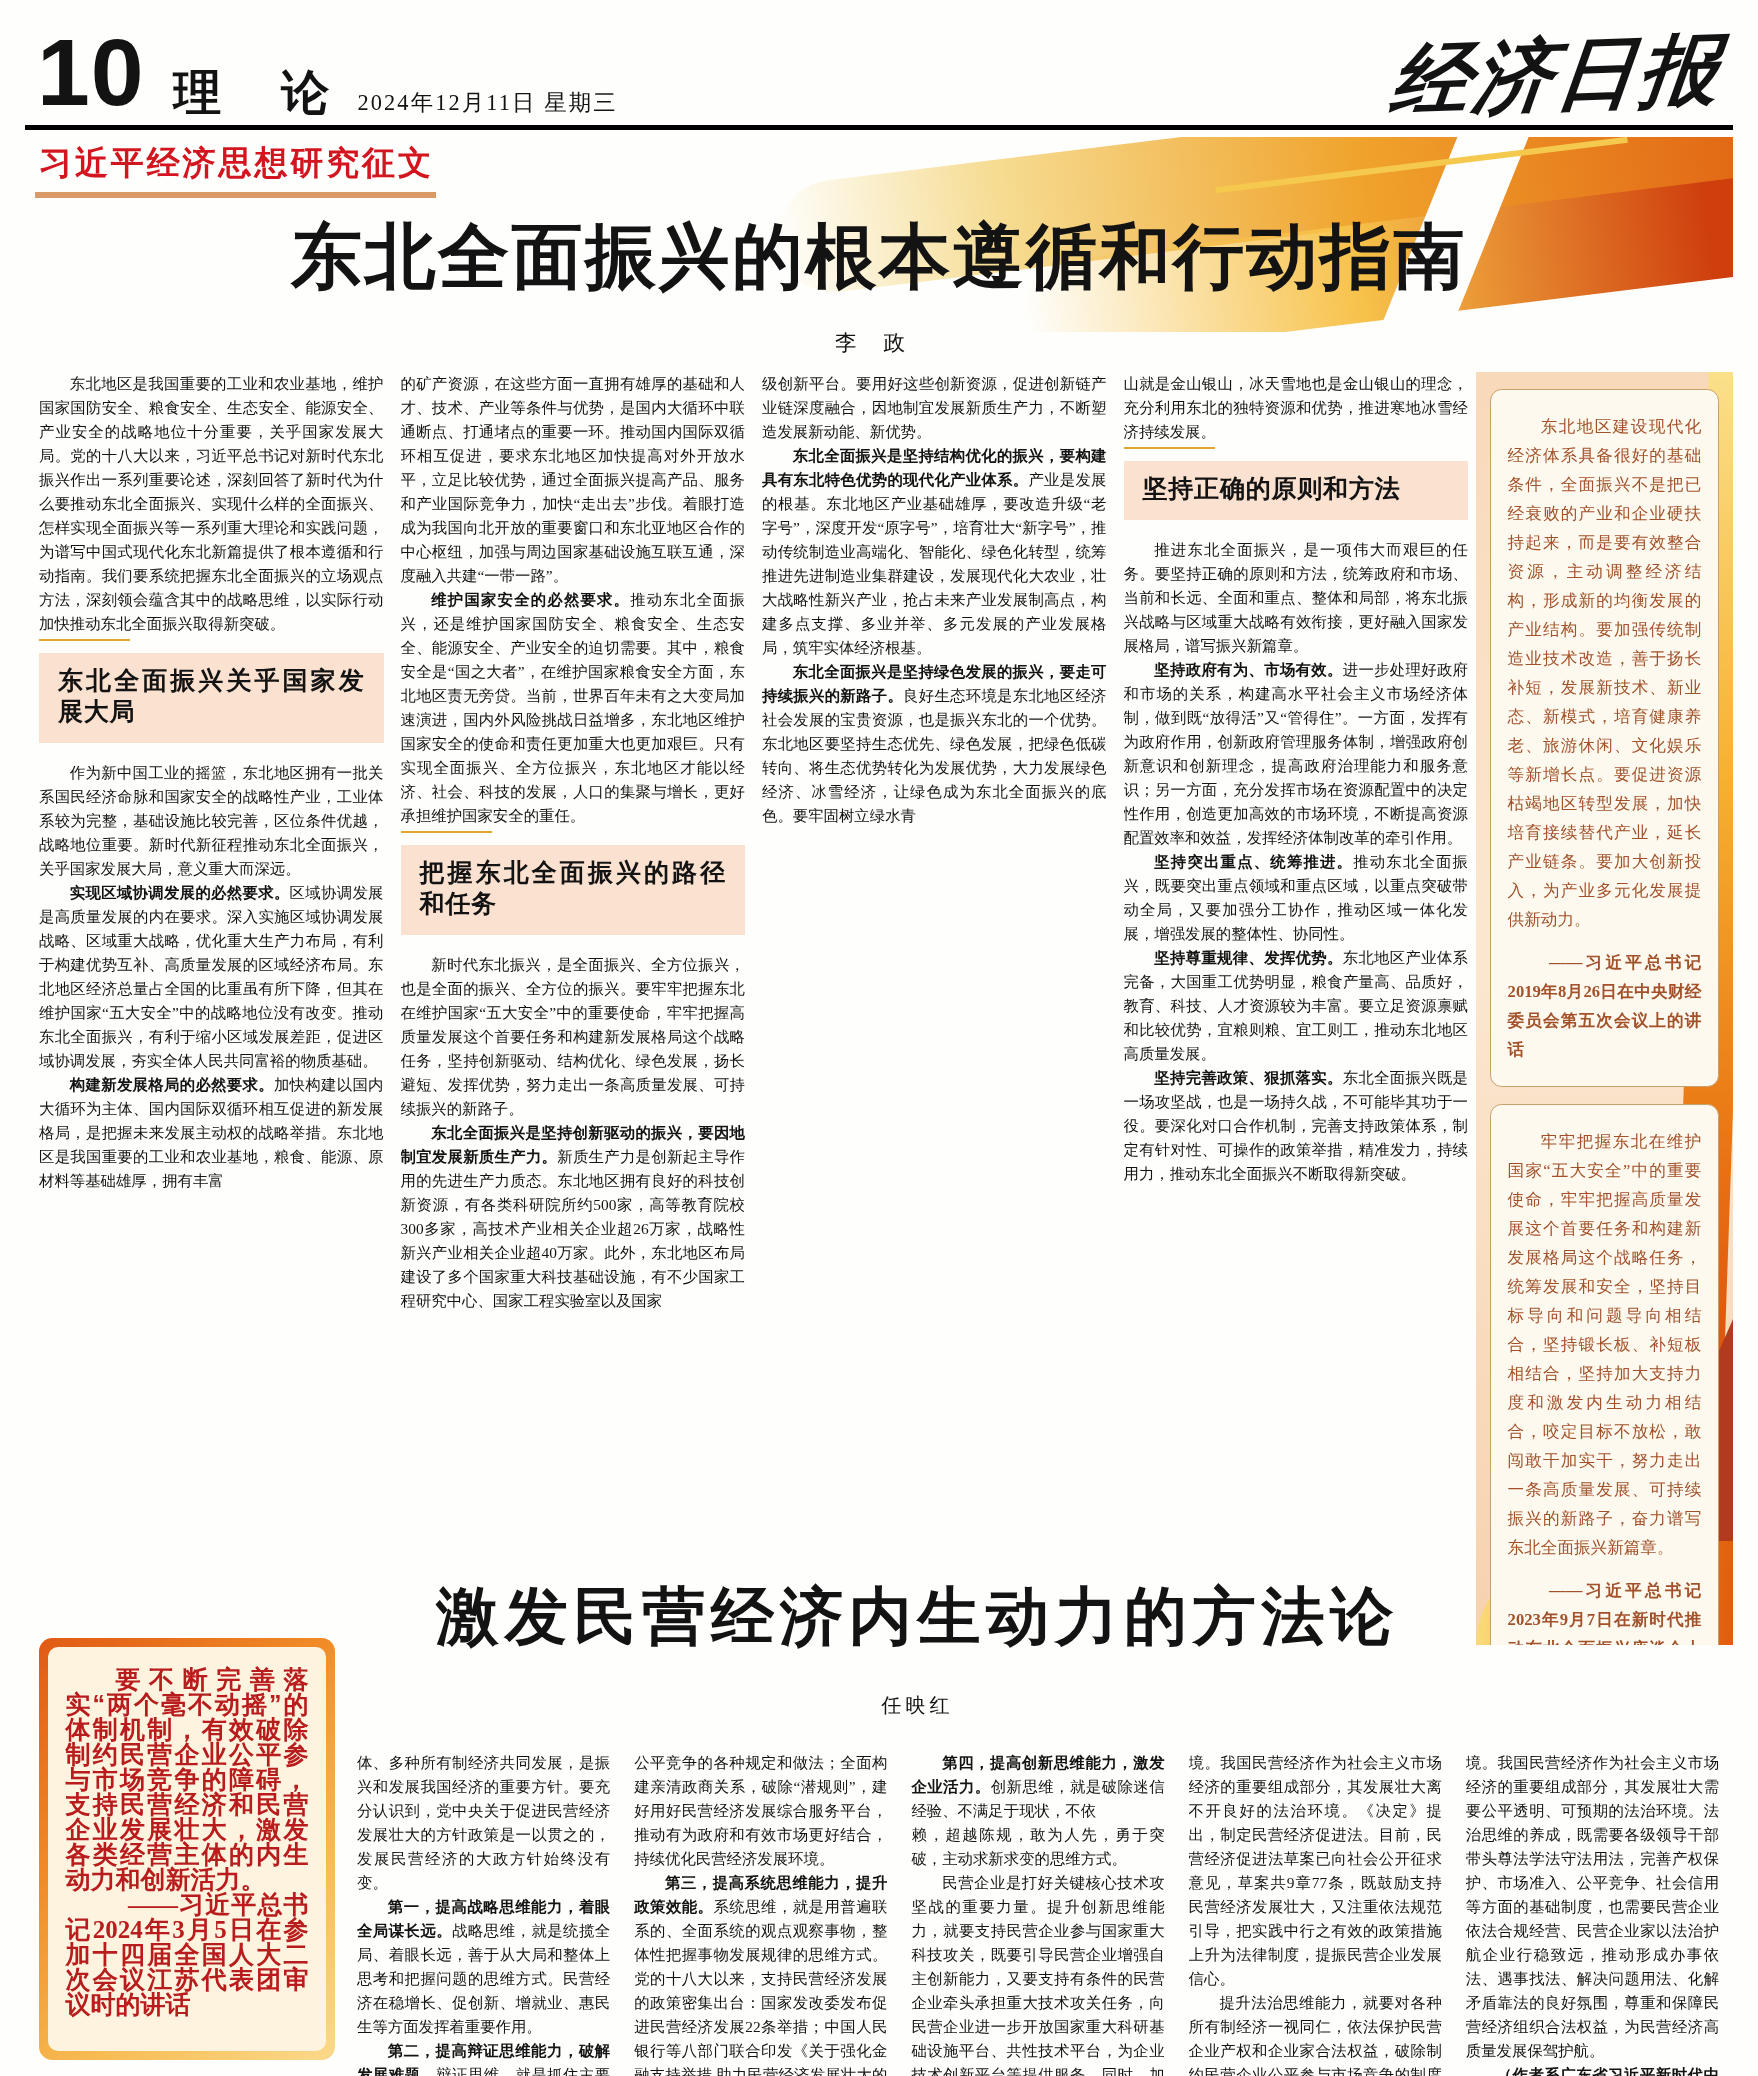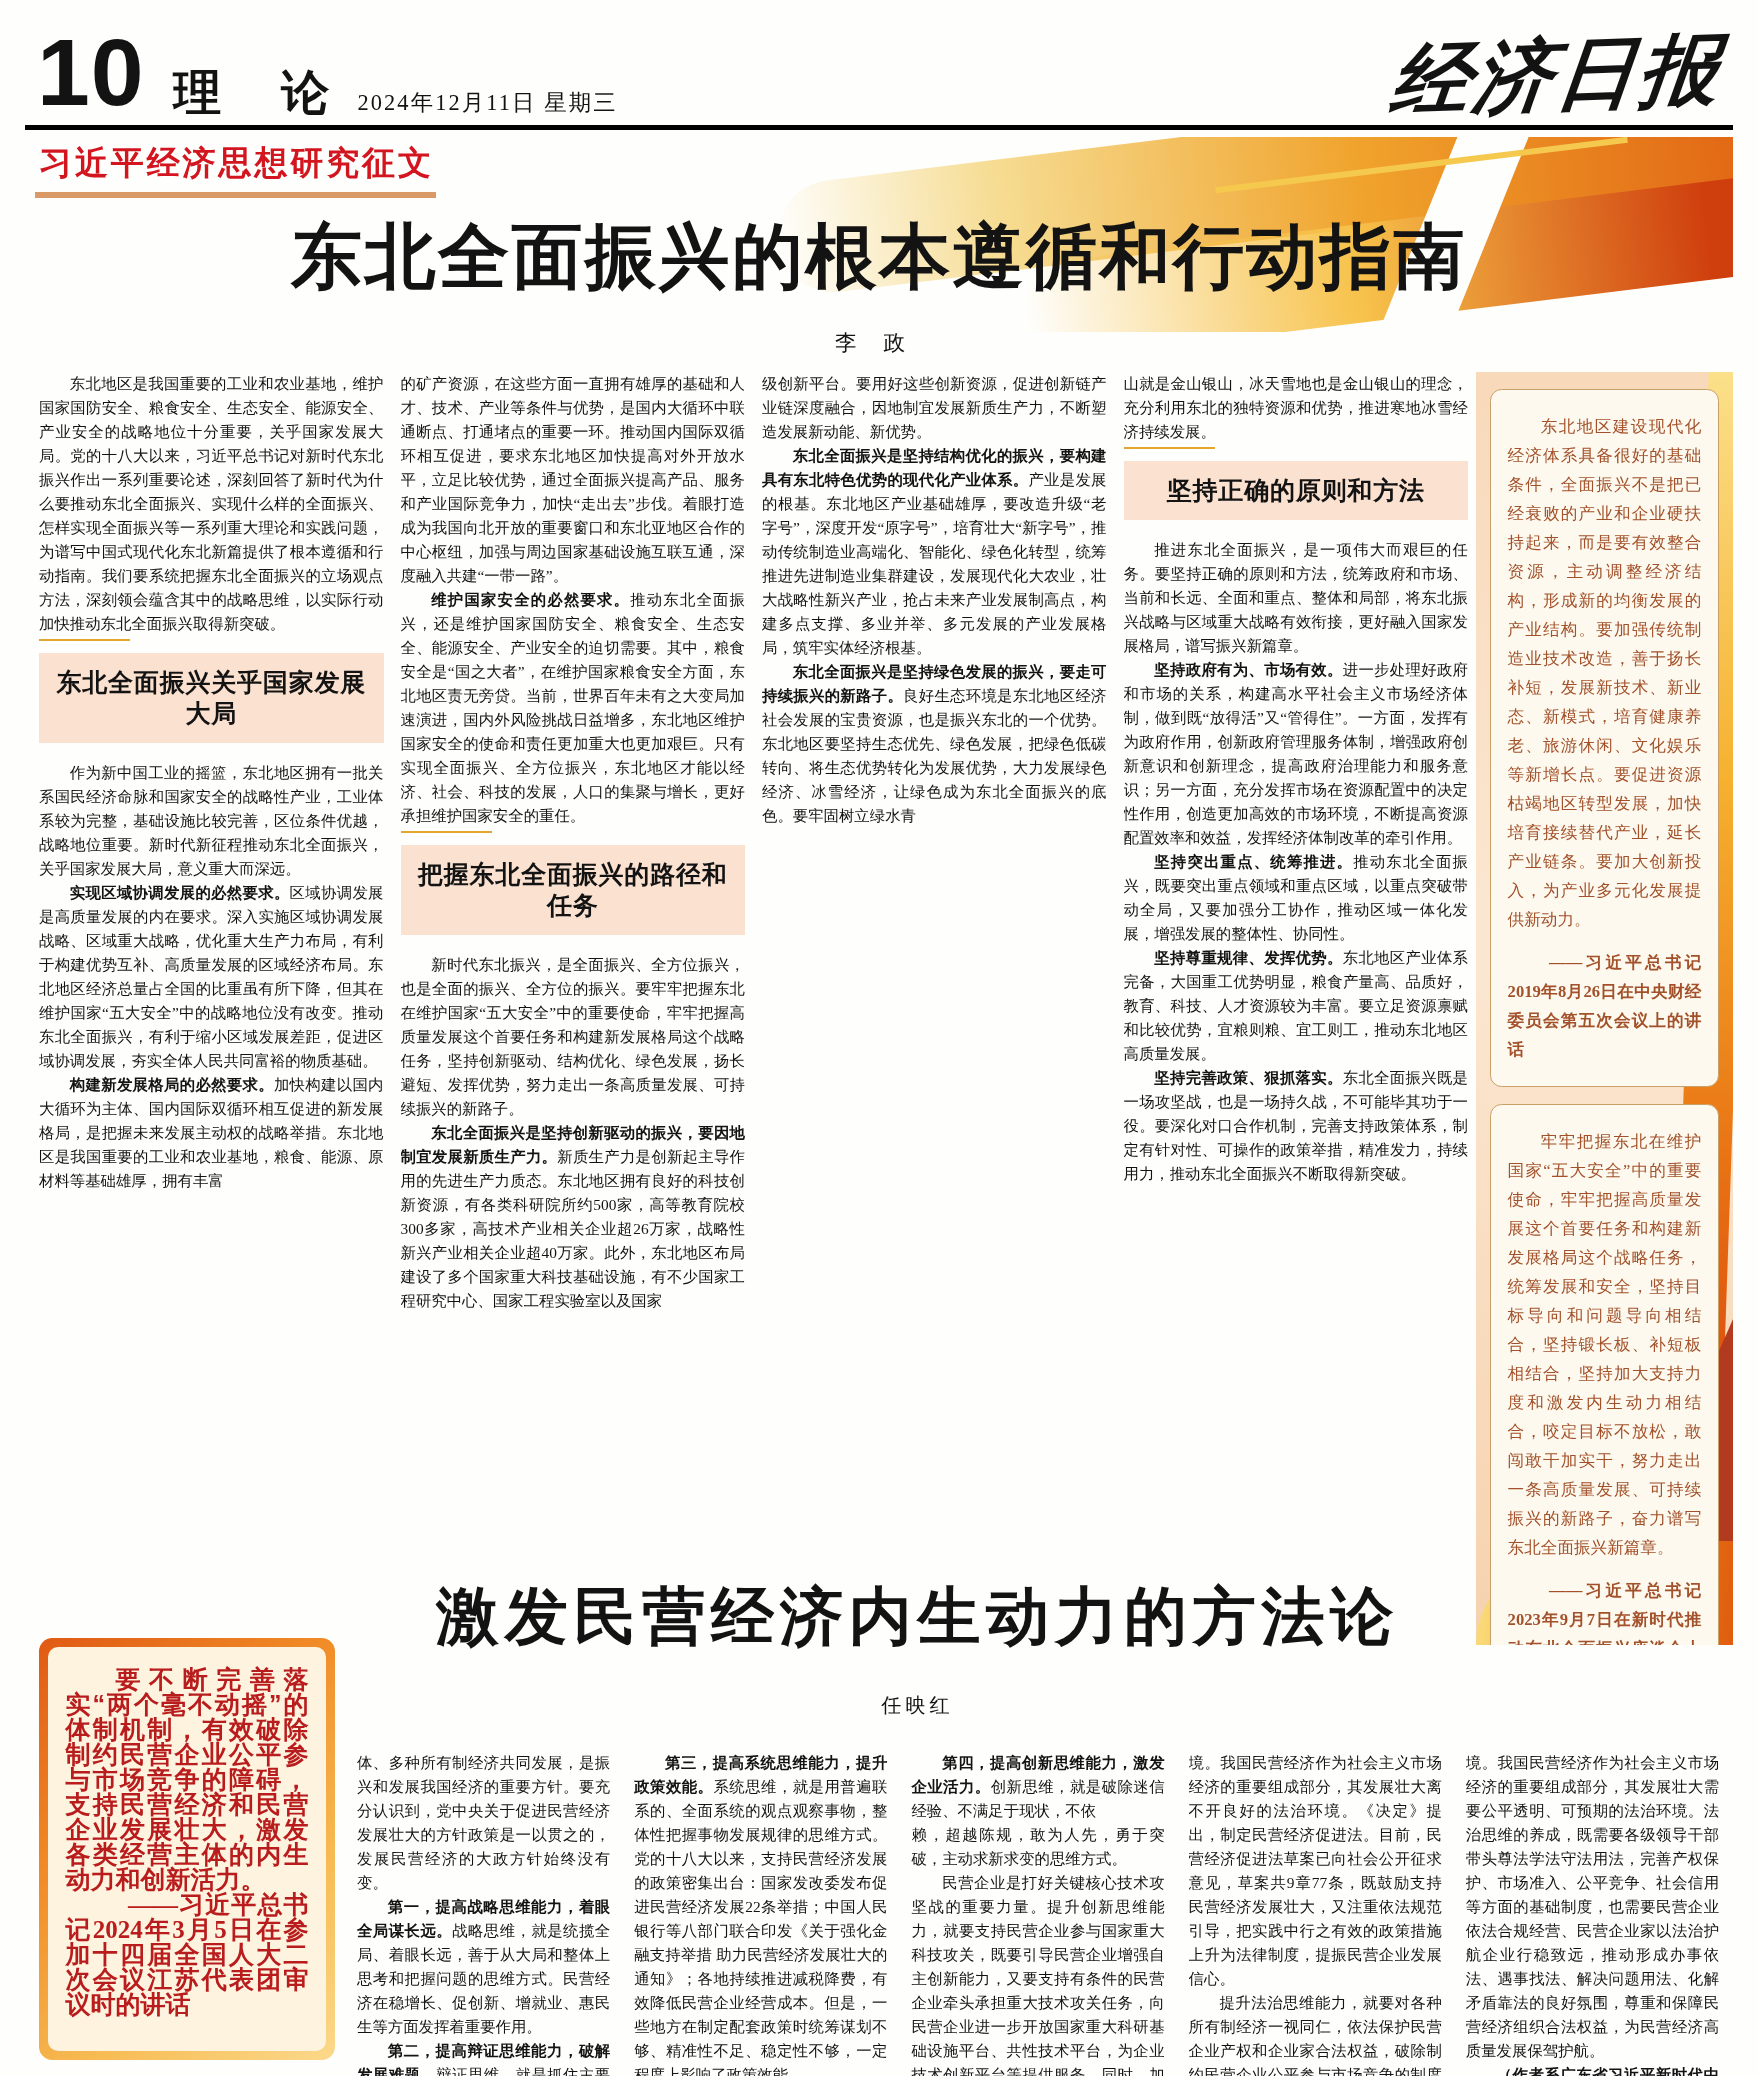--- a/index.html
+++ b/index.html
@@ -28,22 +28,22 @@
   .headline1{position:absolute;left:0;right:0;top:210px;text-align:center;
              font-family:"Liberation Sans","DejaVu Sans",sans-serif;font-weight:bold;font-size:71px;letter-spacing:2.5px;}
   .byline1{position:absolute;left:0;right:7px;top:328px;text-align:center;font-size:21.6px;letter-spacing:10.8px;}
   
   .a1-cols{position:absolute;left:39px;top:372px;width:1429px;height:1175px;display:flex;gap:17px;}
   .ncol{flex:1;overflow:hidden;font-size:15.4px;line-height:24px;text-align:justify;}
   .ncol p{margin:0;text-indent:2em;}
   .ncol p.cont{text-indent:0;}
   .ncol b.lead{font-family:"Liberation Sans","DejaVu Sans",sans-serif;}
   .ncol p.affil{font-weight:bold;}
-  .colhead{position:relative;background:#fbe1d0;margin:16.6px 0 18px 0;padding:14px 5px;text-align:center;text-indent:0;
-           font-family:Liberation Serif, serif;font-weight:bold;font-size:25px;line-height:1.25;letter-spacing:0.8px;}
+  .colhead{position:relative;background:#fbe1d0;margin:16.6px 0 18px 0;padding:14px 19px;text-indent:0;
+           font-family:Liberation Mono, monospace;font-weight:bold;font-size:25px;line-height:1.25;letter-spacing:0.8px;}
   .colhead::before{content:"";position:absolute;left:-10.8px;top:-14px;width:100px;height:14px;
            border-left:2.9px solid #e2a62e;border-top:2.9px solid #e2a62e;}
   .colhead::after{content:"";position:absolute;left:-10.8px;bottom:-26px;width:2.9px;height:24px;background:#e2a62e;}
   
   .sidebar{position:absolute;right:25px;top:372px;width:257px;height:1273px;overflow:hidden;
            background:linear-gradient(180deg,#f8d9ba 0%,#fbe7d1 45%,#f6d2ae 100%);}
   .sb-flame{position:absolute;top:0;right:-7.5px;width:50px;height:1017px;transform:skewX(-2deg);
            background:linear-gradient(180deg,#fbe08a 0%,#f6b12f 40%,#ea7715 75%,#dd4f0c 100%);}
   .sb-wedge{position:absolute;right:0;top:947px;width:98px;height:224px;background:#b23b1f;
            clip-path:polygon(100% 0,100% 100%,0 100%);}
@@ -150,20 +150,21 @@
 
   <div class="headline2">激发民营经济内生动力的方法论</div>
   <div class="byline2">任映红</div>
   <div class="a2-cols" id="a2cols">
       <div class="ncol">
         <p class="cont">体、多种所有制经济共同发展，是振兴和发展我国经济的重要方针。要充分认识到，党中央关于促进民营经济发展壮大的方针政策是一以贯之的，发展民营经济的大政方针始终没有变。</p>
         <p><b class="lead">第一，提高战略思维能力，着眼全局谋长远。</b><span>战略思维，就是统揽全局、着眼长远，善于从大局和整体上思考和把握问题的思维方式。民营经济在稳增长、促创新、增就业、惠民生等方面发挥着重要作用。</span></p>
         <p><b class="lead">第二，提高辩证思维能力，破解发展难题。</b><span>辩证思维，就是抓住主要矛盾和矛盾的主要方面，自觉按客观规律办事的思维方式。</span></p>
       </div>
       <div class="ncol">
+        <p class="cont">公平竞争的各种规定和做法；全面构建亲清政商关系，破除“潜规则”，建好用好民营经济发展综合服务平台，推动有为政府和有效市场更好结合，持续优化民营经济发展环境。</p>
         <p><b class="lead">第三，提高系统思维能力，提升政策效能。</b><span>系统思维，就是用普遍联系的、全面系统的观点观察事物，整体性把握事物发展规律的思维方式。党的十八大以来，支持民营经济发展的政策密集出台：国家发改委发布促进民营经济发展22条举措；中国人民银行等八部门联合印发《关于强化金融支持举措 助力民营经济发展壮大的通知》；各地持续推进减税降费，有效降低民营企业经营成本。但是，一些地方在制定配套政策时统筹谋划不够、精准性不足、稳定性不够，一定程度上影响了政策效能。</span></p>
       </div>
       <div class="ncol">
         <p><b class="lead">第四，提高创新思维能力，激发企业活力。</b><span>创新思维，就是破除迷信经验、不满足于现状，不依</span></p>
         <p class="cont">赖，超越陈规，敢为人先，勇于突破，主动求新求变的思维方式。</p>
         <p>民营企业是打好关键核心技术攻坚战的重要力量。提升创新思维能力，就要支持民营企业参与国家重大科技攻关，既要引导民营企业增强自主创新能力，又要支持有条件的民营企业牵头承担重大技术攻关任务，向民营企业进一步开放国家重大科研基础设施平台、共性技术平台，为企业技术创新平台等提供服务。同时，加大政府采购创新产品力度，发挥首台（套）示范应用政策作用，支持民营企业创新产品推广应用。</p>
       </div>
       <div class="ncol">
         <p class="cont">境。我国民营经济作为社会主义市场经济的重要组成部分，其发展壮大离不开良好的法治环境。《决定》提出，制定民营经济促进法。目前，民营经济促进法草案已向社会公开征求意见，草案共9章77条，既鼓励支持民营经济发展壮大，又注重依法规范引导，把实践中行之有效的政策措施上升为法律制度，提振民营企业发展信心。</p>
         <p>提升法治思维能力，就要对各种所有制经济一视同仁，依法保护民营企业产权和企业家合法权益，破除制约民营企业公平参与市场竞争的制度障碍，引导民营企业在法治轨道上健康发展。</p>

